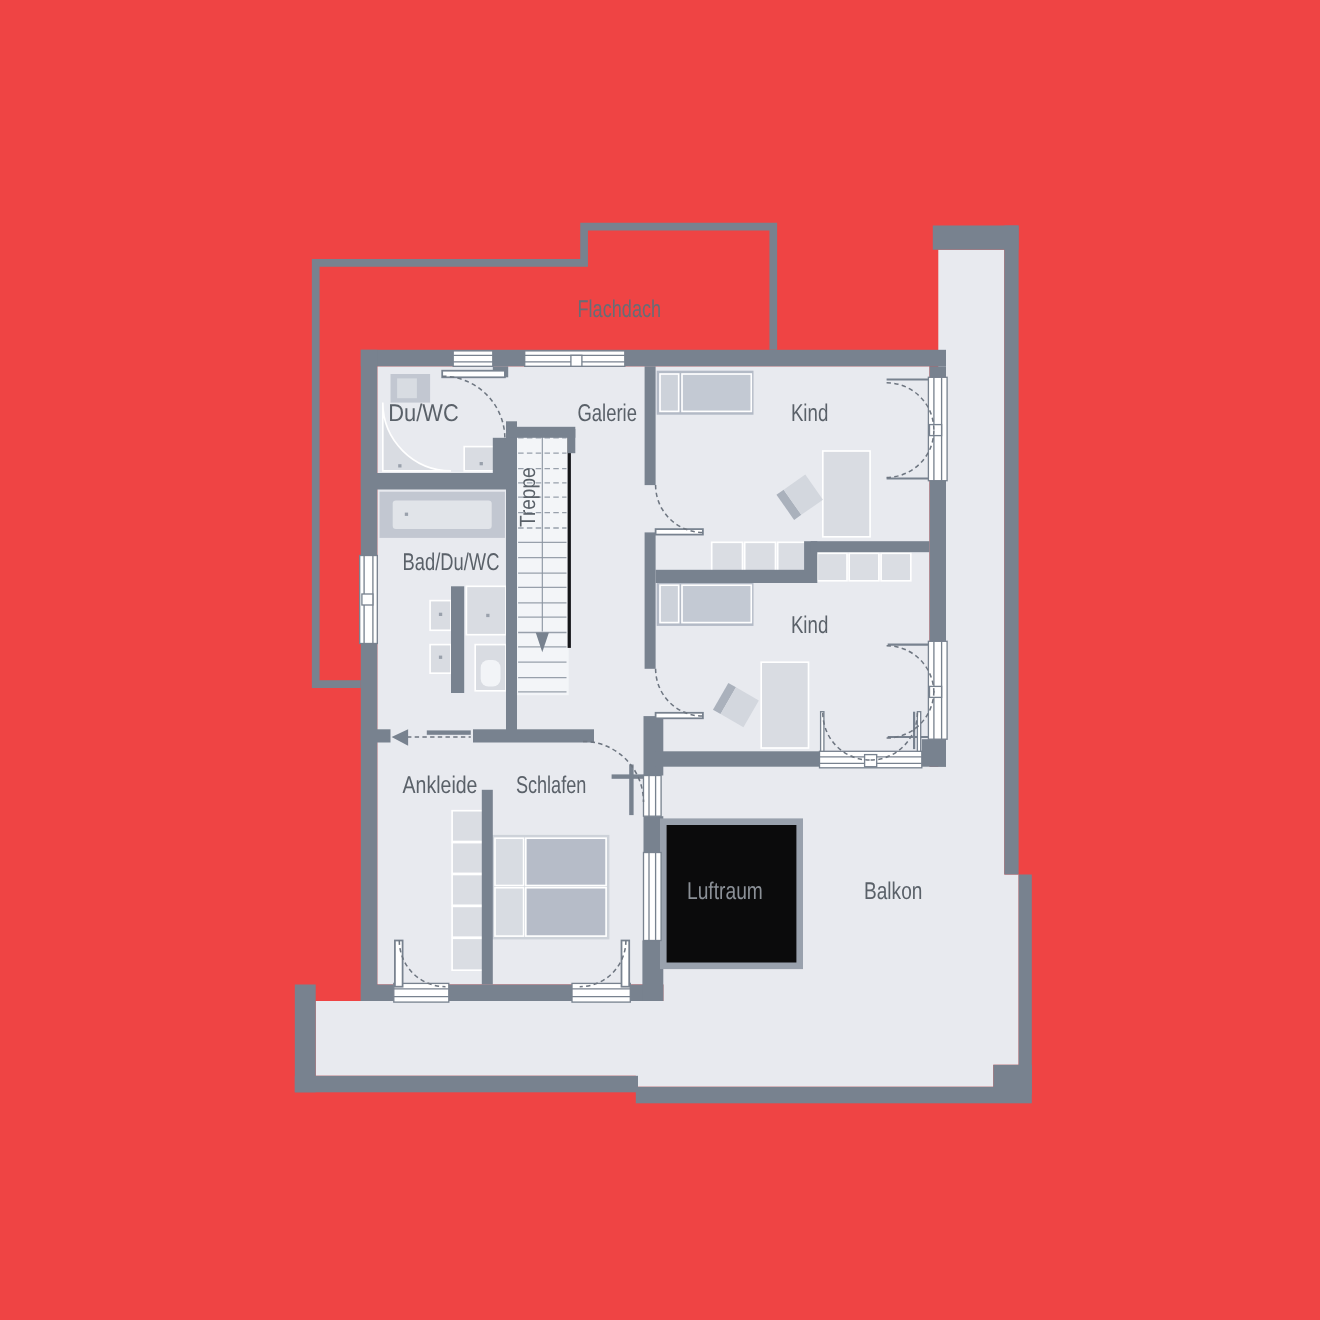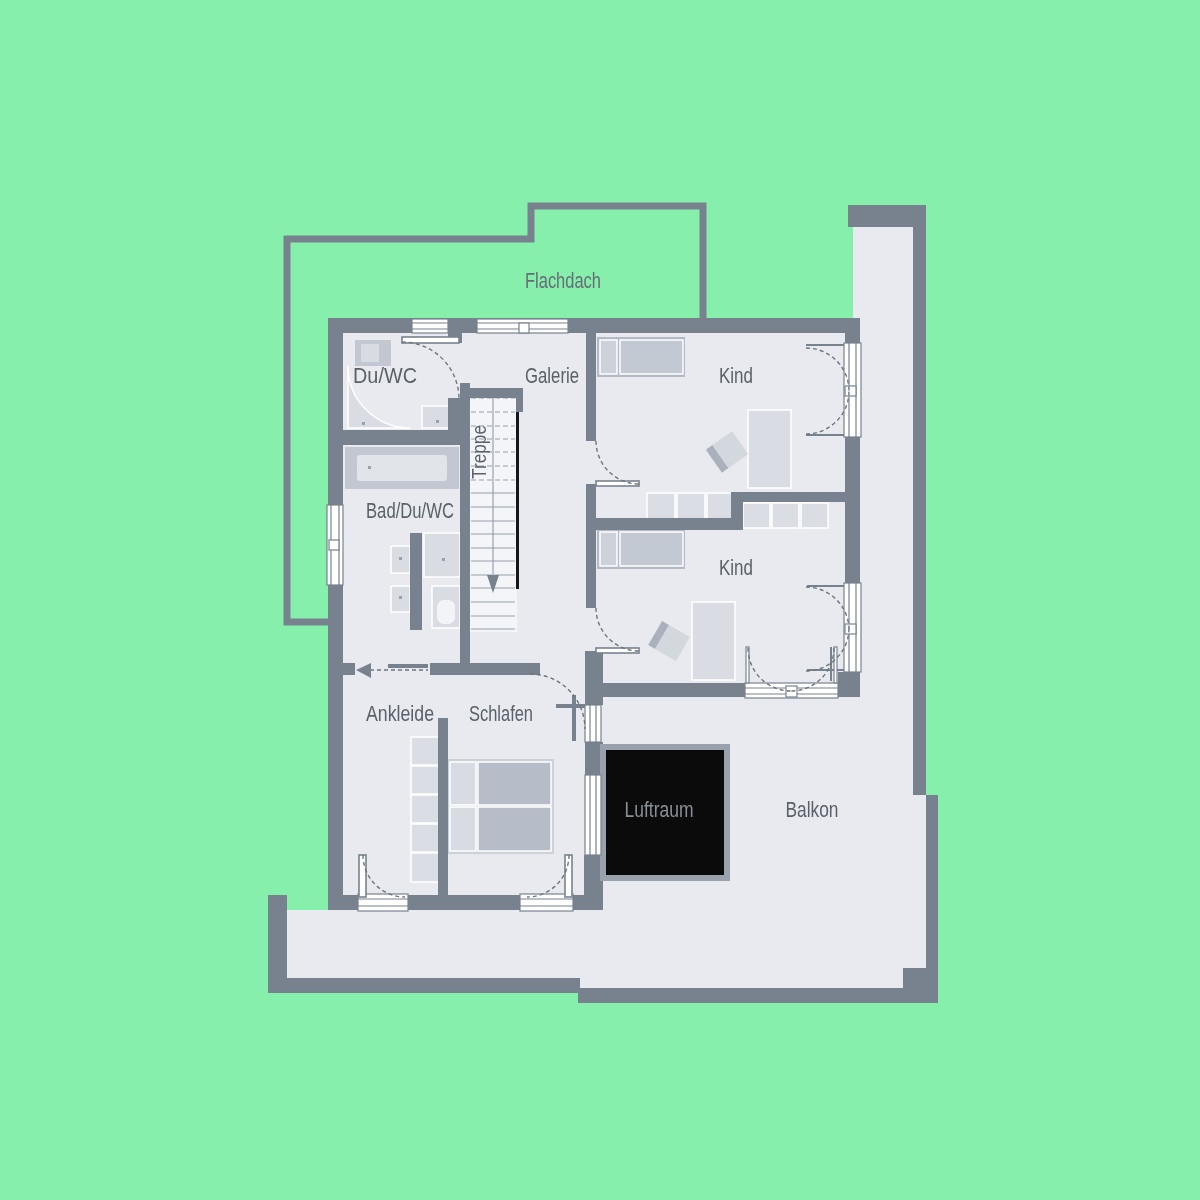--- a/index.html
+++ b/index.html
@@ -1,16 +1,16 @@
 <!DOCTYPE html>
 <html><head>
 <meta charset="utf-8">
 <style>
   html,body{margin:0;padding:0;background:#000;}
-  #stage{position:relative;width:1200px;height:1200px;background:#86efac;overflow:hidden;}
+  #stage{position:relative;width:1200px;height:1200px;background:#ef4444;overflow:hidden;}
   svg{position:absolute;left:0;top:0;}
   .wall{fill:#78828F;}
   .floor{fill:#E8EAEF;}
   .stairfloor{fill:#F3F5F8;}
   .win{fill:#FFFFFF;stroke:#78828F;stroke-width:1.2;}
   .winline{stroke:#78828F;stroke-width:1.2;fill:none;}
   .cap{stroke:#78828F;stroke-width:2;fill:none;}
   .arc{fill:none;stroke:#6E7681;stroke-width:1.4;stroke-dasharray:4 3;}
   .leaf{fill:#FFFFFF;stroke:#78828F;stroke-width:1.6;}
   .fur-l{fill:#D9DCE2;stroke:#FFFFFF;stroke-width:1.5;}

